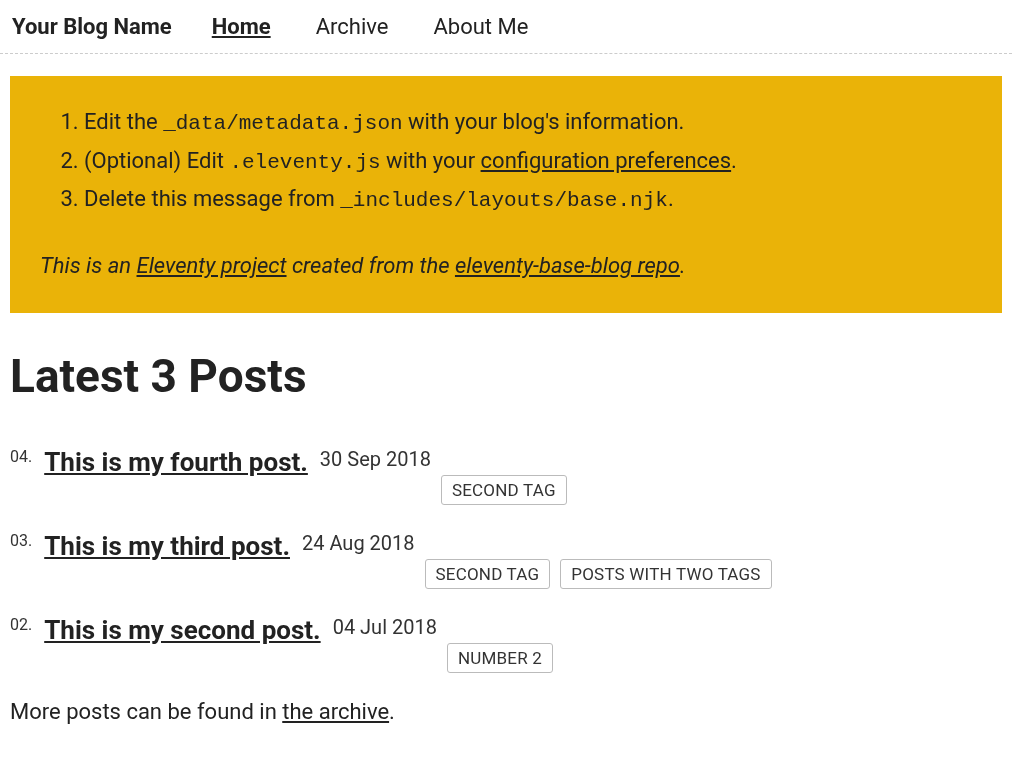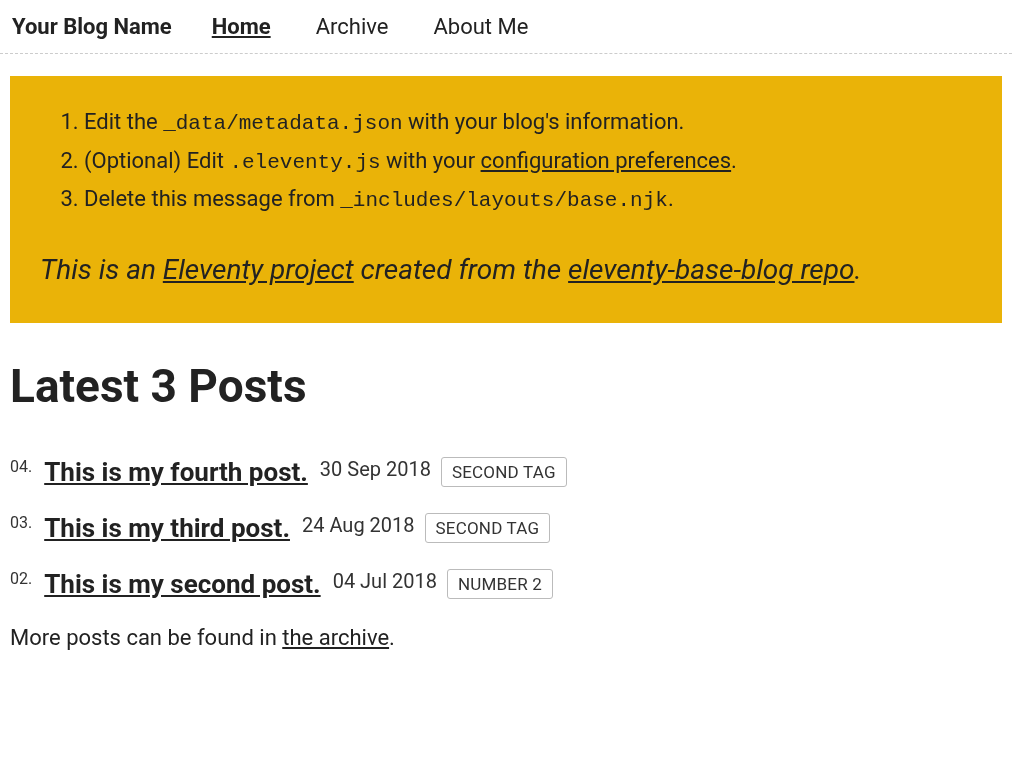--- a/index.html
+++ b/index.html
@@ -48,21 +48,21 @@
     }
     .notice li {
       margin-bottom: 2px;
     }
     code {
       font-family: "Consolas", "Courier New", monospace;
       font-size: 21px;
     }
     .notice-footer {
       font-style: italic;
-      font-size: 28px;
+      font-size: 22px;
     }
     .notice a, .notice-footer a {
       color: #222;
       text-decoration: underline;
       cursor: pointer;
       margin-top: 25px;
     }
     .main {
       padding: 0 10px;
     }
@@ -104,20 +104,21 @@
     .tag {
       display: inline-block;
       border: 1px solid #bbb;
       border-radius: 3px;
       padding: 4px 10px;
       font-size: 17px;
       text-transform: uppercase;
       letter-spacing: 0.2px;
       cursor: pointer;
       color: #333;
+      margin-top: 28px;
     }
     .more-posts {
       margin-top: 24px;
       font-size: 22px;
     }
     .more-posts a {
       color: #222;
       text-decoration: underline;
       cursor: pointer;
     }
@@ -159,20 +160,21 @@
       <span class="post-num">04.</span>
       <a class="post-title">This is my fourth post.</a>
       <span class="post-date">30 Sep 2018</span>
       <a class="tag">SECOND TAG</a>
     </li>
     <li class="post-item">
       <span class="post-num">03.</span>
       <a class="post-title">This is my third post.</a>
       <span class="post-date">24 Aug 2018</span>
       <a class="tag">SECOND TAG</a>
+      <a class="tag">POSTS WITH TWO TAGS</a>
     </li>
     <li class="post-item">
       <span class="post-num">02.</span>
       <a class="post-title">This is my second post.</a>
       <span class="post-date">04 Jul 2018</span>
       <a class="tag">NUMBER 2</a>
     </li>
   </ul>
 
   <p class="more-posts">

